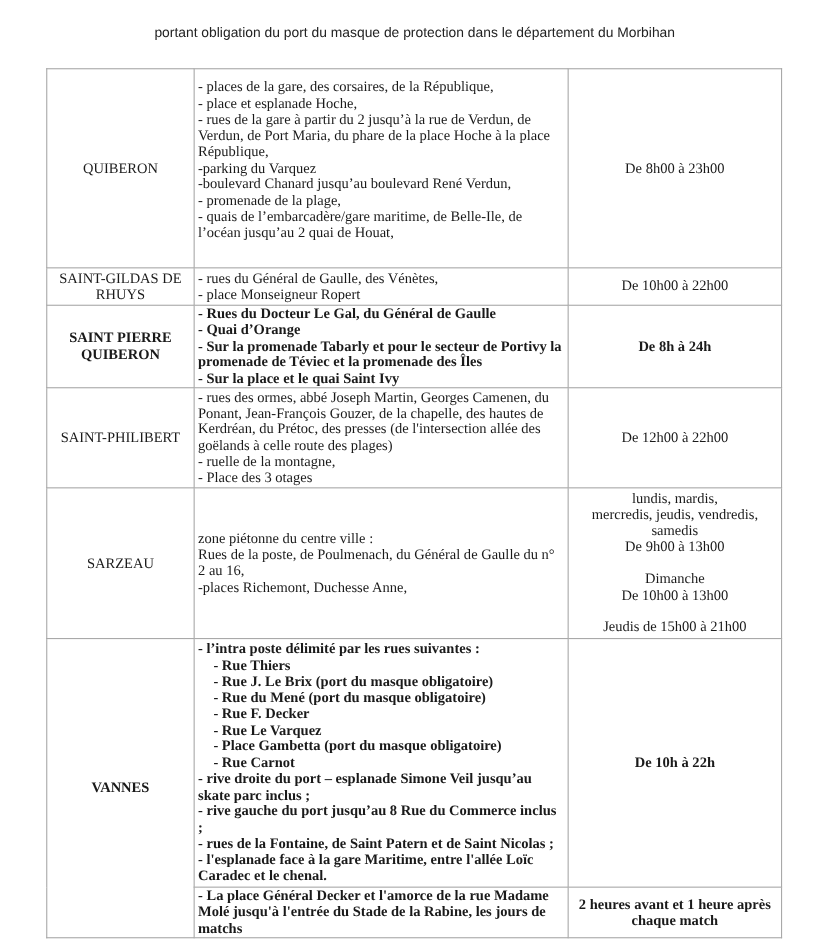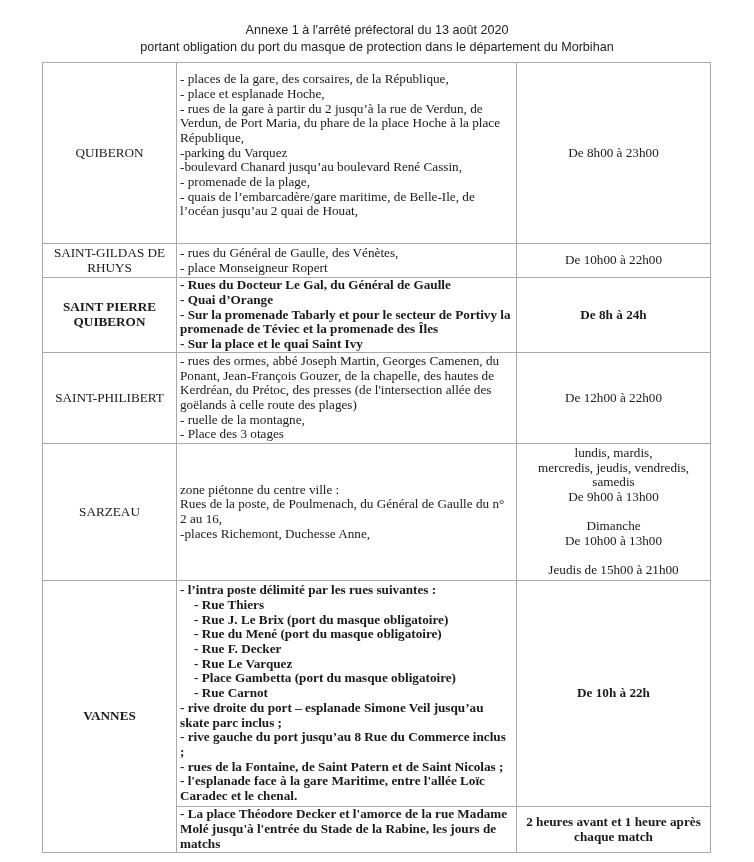--- a/index.html
+++ b/index.html
@@ -34,39 +34,38 @@
     tr.r-philibert { height: 91px; }
     tr.r-sarzeau { height: 137px; }
     tr.r-vannes1 { height: 226px; }
     tr.r-vannes2 { height: 46px; }
     td.commune-vannes { vertical-align: top; padding-top: 112px; }
   </style>
 </head>
 <body>
 
 <div class="title">
-  <div>Annexe 1 à l'arrêté préfectoral du 13 août 2020</div>
   <div>portant obligation du port du masque de protection dans le département du Morbihan</div>
 </div>
 
 <table class="annex">
   <colgroup>
       <col class="c1">
       <col class="c2">
       <col class="c3">
     </colgroup>
   <tbody>
     <tr class="r-quiberon">
       <td class="commune">QUIBERON</td>
       <td class="zones">
         <span class="wrap">- places de la gare, des corsaires, de la République,</span>
         <span class="wrap">- place et esplanade Hoche,</span>
         <span class="wrap">- rues de la gare à partir du 2 jusqu’à la rue de Verdun, de Verdun, de Port Maria, du phare de la place Hoche à la place République,</span>
         <span class="wrap">-parking du Varquez</span>
-        <span class="wrap">-boulevard Chanard jusqu’au boulevard René Cassin,</span>
+        <span class="wrap">-boulevard Chanard jusqu’au boulevard René Verdun,</span>
         <span class="wrap">- promenade de la plage,</span>
         <span class="wrap">- quais de l’embarcadère/gare maritime, de Belle-Ile, de l’océan jusqu’au 2 quai de Houat,</span>
         <span class="gap"></span>
       </td>
       <td class="hours">De 8h00 à 23h00</td>
     </tr>
     <tr class="r-gildas">
       <td class="commune">SAINT-GILDAS DE RHUYS</td>
       <td class="zones">
         <span class="wrap">- rues du Général de Gaulle, des Vénètes,</span>
@@ -124,17 +123,17 @@
         <span class="wrap indent">- Place Gambetta (port du masque obligatoire)</span>
         <span class="wrap indent">- Rue Carnot</span>
         <span class="wrap">- rive droite du port – esplanade Simone Veil jusqu’au skate parc inclus ;</span>
         <span class="wrap">- rive gauche du port jusqu’au 8 Rue du Commerce inclus ;</span>
         <span class="wrap">- rues de la Fontaine, de Saint Patern et de Saint Nicolas ;</span>
         <span class="wrap">- l'esplanade face à la gare Maritime, entre l'allée Loïc Caradec et le chenal.</span>
       </td>
       <td class="hours">De 10h à 22h</td>
     </tr>
     <tr class="r-vannes2 bold">
-      <td class="zones">- La place Théodore Decker et l'amorce de la rue Madame Molé jusqu'à l'entrée du Stade de la Rabine, les jours de matchs</td>
+      <td class="zones">- La place Général Decker et l'amorce de la rue Madame Molé jusqu'à l'entrée du Stade de la Rabine, les jours de matchs</td>
       <td class="hours">2 heures avant et 1 heure après chaque match</td>
     </tr>
   </tbody>
 </table>
 
 </body></html>

